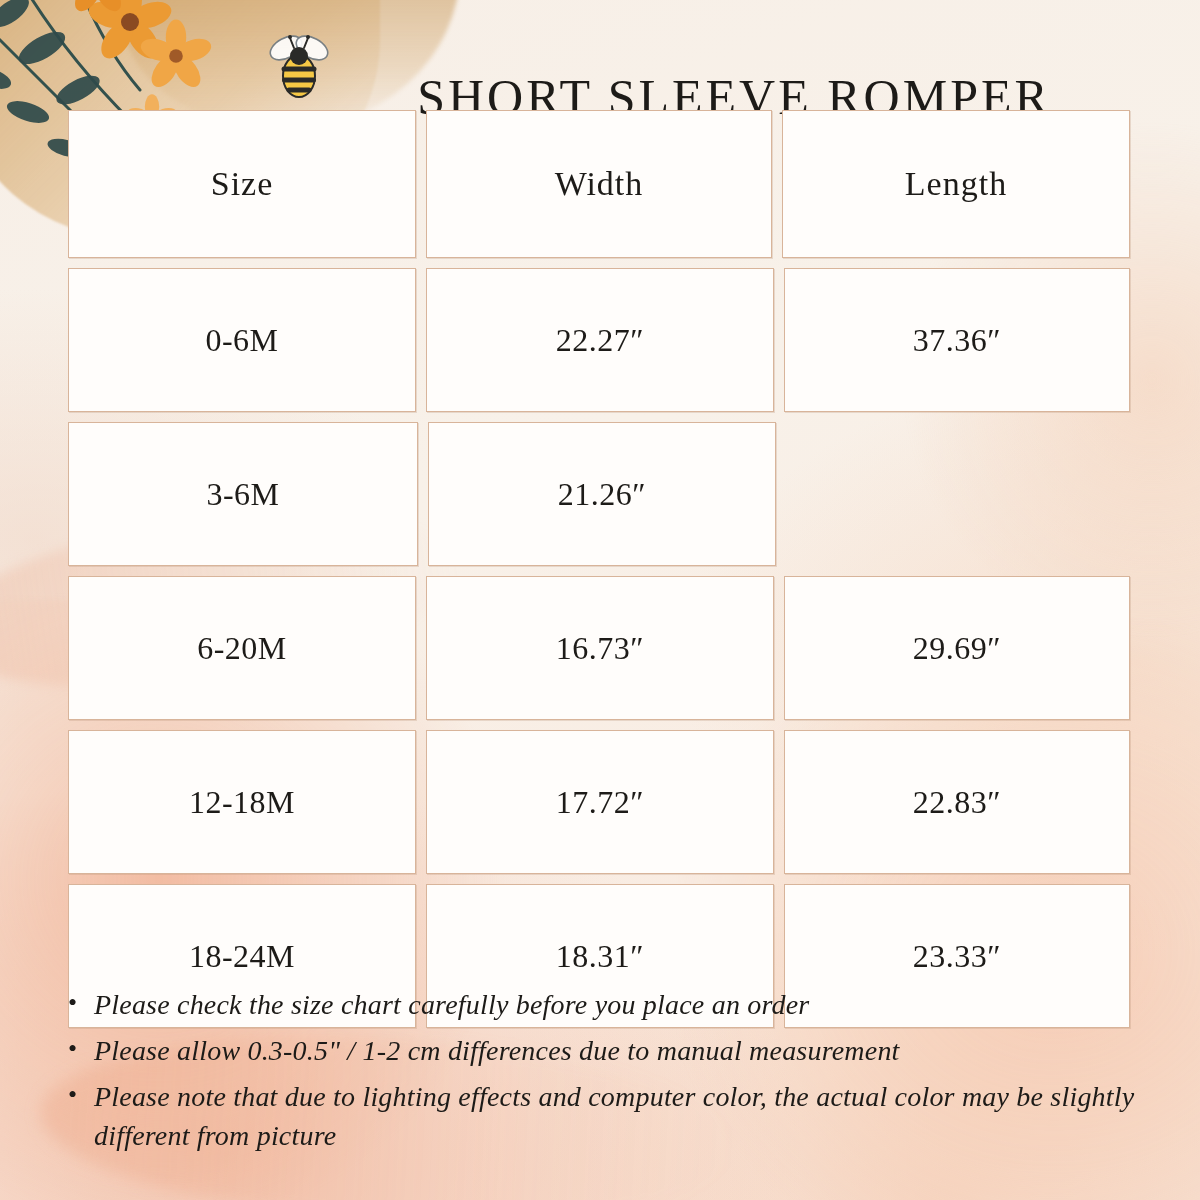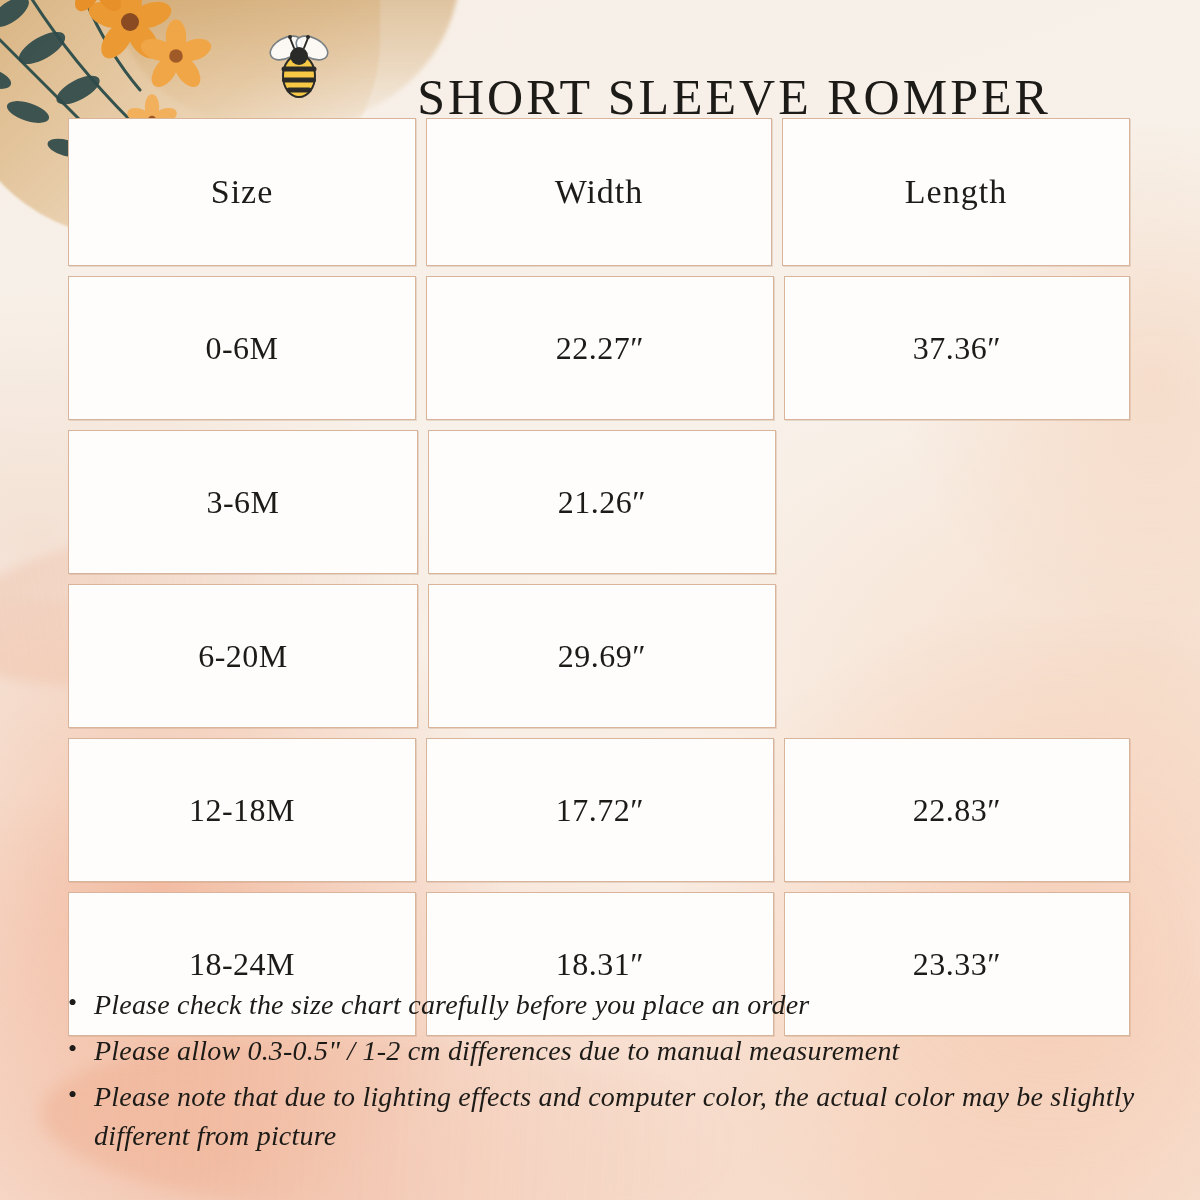--- a/index.html
+++ b/index.html
@@ -132,21 +132,21 @@
     letter-spacing: 3px;
     color: #1d1b18;
     white-space: nowrap;
     margin-top: 28px;
   }
 
   
   .table {
     position: absolute;
     left: 68px;
-    top: 118px;
+    top: 110px;
     width: 1062px;
   }
   .row {
     display: flex;
     gap: 10px;
     margin-bottom: 10px;
   }
   .cell {
     background: #fffdfb;
     border: 1px solid #d8b49a;
@@ -298,20 +298,21 @@
     <div class="cell c-wid">37.36″</div>
   </div>
 
   <div class="row row-body">
     <div class="cell c-size">3-6M</div>
     <div class="cell c-wid">21.26″</div>
   </div>
 
   <div class="row row-body">
     <div class="cell c-size">6-20M</div>
+    <div class="cell c-len">16.73″</div>
     <div class="cell c-wid">29.69″</div>
   </div>
 
   <div class="row row-body">
     <div class="cell c-size">12-18M</div>
     <div class="cell c-len">17.72″</div>
     <div class="cell c-wid">22.83″</div>
   </div>
 
   <div class="row row-body">

